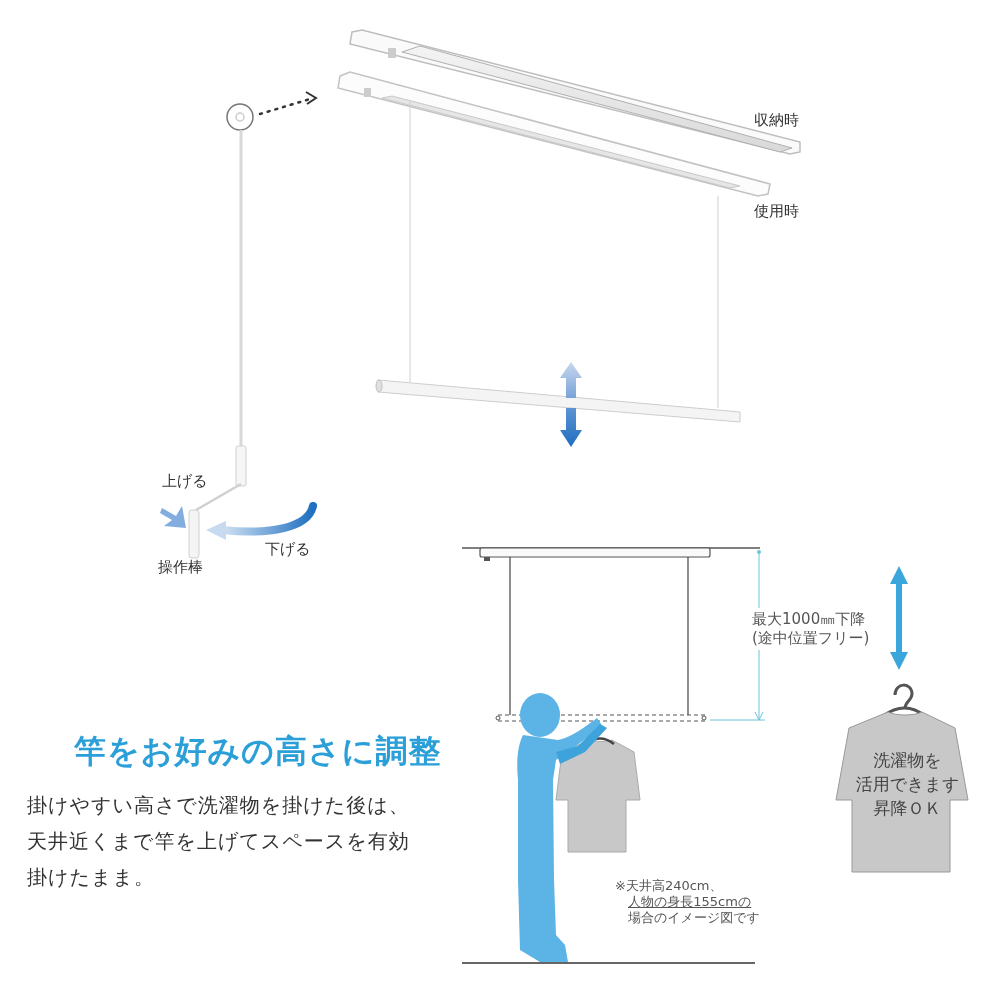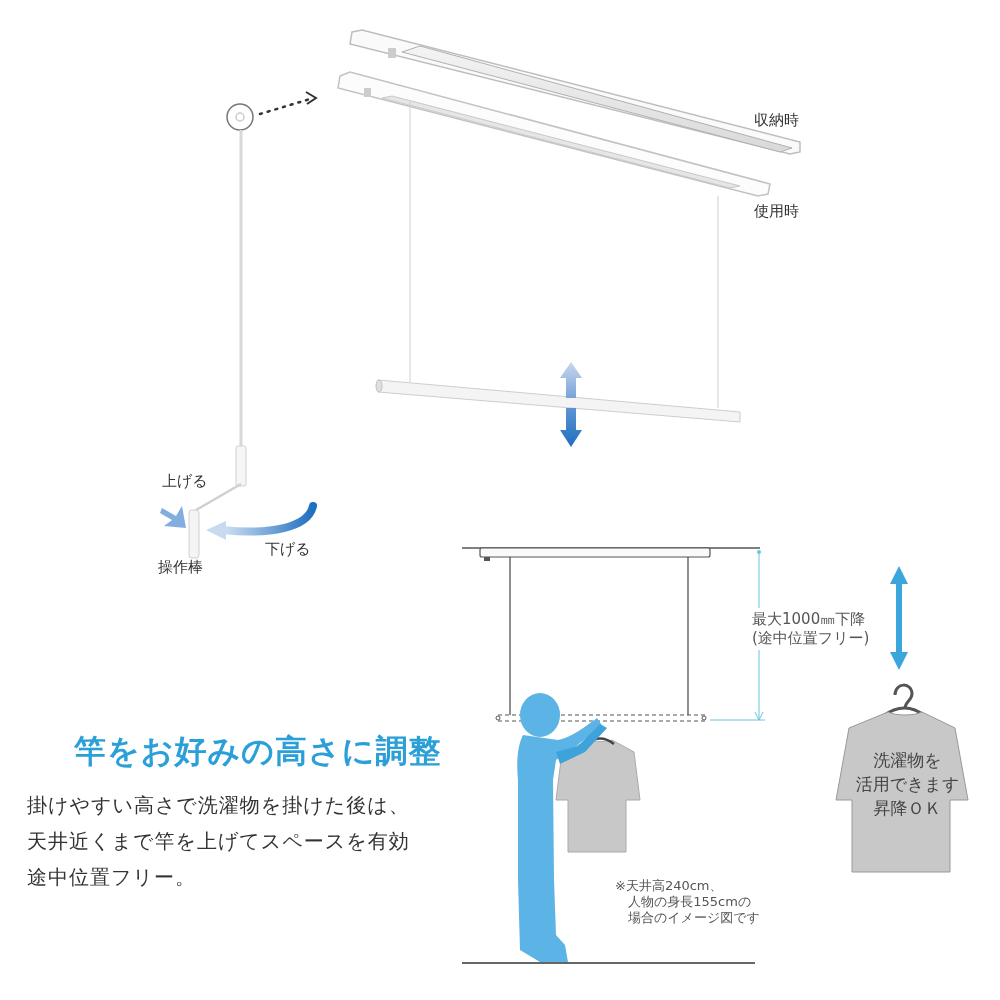--- a/index.html
+++ b/index.html
@@ -129,26 +129,26 @@
 <div class="label" style="left:265px;top:540px;">下げる</div>
 <div class="label" style="left:158px;top:558px;">操作棒</div>
 
 <div class="dim-label">
   <div>最大1000㎜下降</div>
   <div>(途中位置フリー)</div>
 </div>
 
 <div class="note">
   <div>※天井高240cm、</div>
-  <div style="padding-left:13px;">人物の身長155cmの</div>
+  <div style="padding-left:13px;text-decoration:underline;">人物の身長155cmの</div>
   <div style="padding-left:13px;text-align:right;">場合のイメージ図です</div>
 </div>
 
 <div class="shirt-text">
   <div>洗濯物を</div>
   <div>活用できます</div>
   <div>昇降ＯＫ</div>
 </div>
 
 <div class="headline">竿をお好みの高さに調整</div>
 <div class="body-line" style="top:792px;">掛けやすい高さで洗濯物を掛けた後は、</div>
 <div class="body-line" style="top:828px;">天井近くまで竿を上げてスペースを有効</div>
-<div class="body-line" style="top:864px;">途中位置フリー。</div>
+<div class="body-line" style="top:864px;">掛けたまま。</div>
 
 </body></html>

